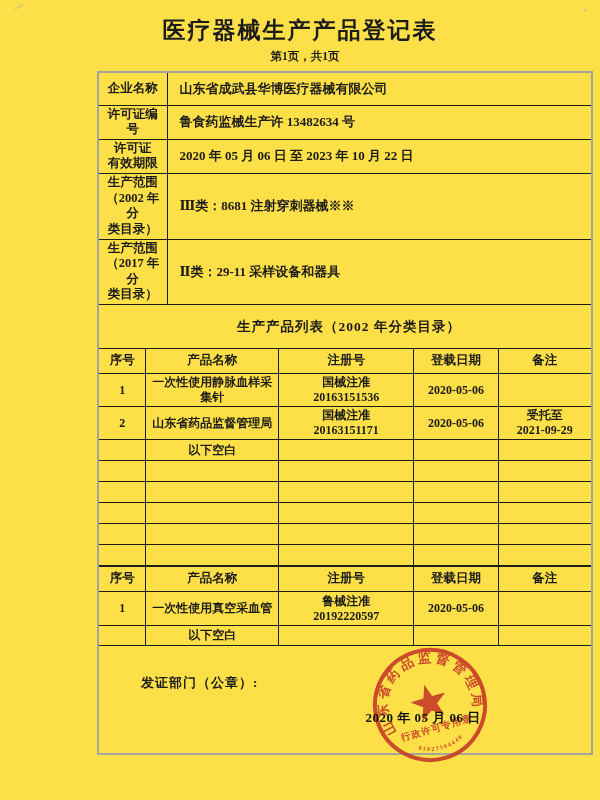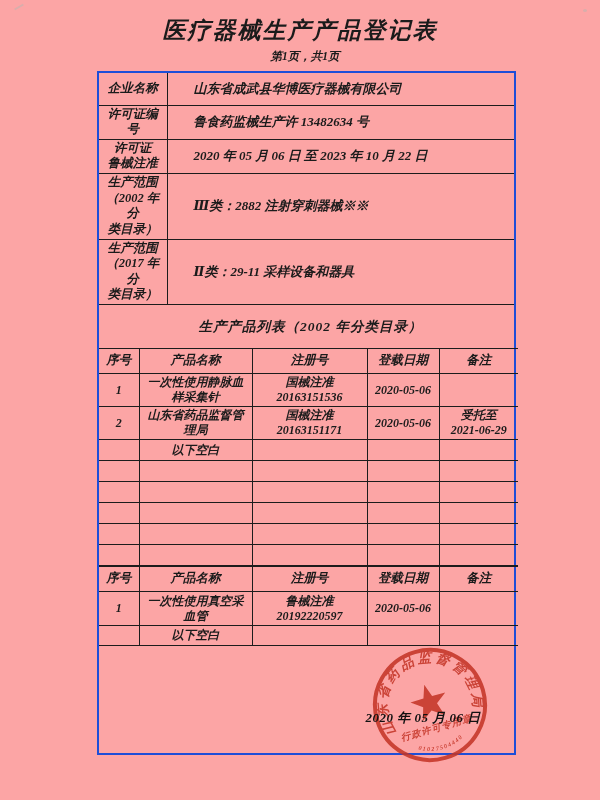--- a/index.html
+++ b/index.html
@@ -1,52 +1,52 @@
 <!DOCTYPE html>
 <html><head>
 <meta charset="utf-8">
 <style>
   html,body { margin:0; padding:0; }
   .page {
     position:relative; width:600px; height:800px;
-    background:#fca5a5;
+    background:#fde047;
     font-family:"Liberation Serif","DejaVu Serif",serif;
-    color:#1b1b1b; overflow:hidden;font-style:italic;
+    color:#1b1b1b; overflow:hidden;
   }
   .artifact { position:absolute; background:#b9b6b0; opacity:.55; }
   .art-1 { left:14px; top:6px; width:10px; height:2px; transform:rotate(-30deg); }
   .art-2 { left:583px; top:9px; width:4px; height:3px; border-radius:50%; }
 
   .title {
     position:absolute; top:15px; left:0; width:100%;
     text-align:center; font-size:23px; font-weight:bold; letter-spacing:2px;
   }
   .page-info {
     position:absolute; top:49px; left:97px; width:416px;
     text-align:center; font-size:11.5px; font-weight:bold;
   }
 
   .doc {
-    position:absolute; left:97px; top:71px; width:419px;
-    border:2px solid #1d4ed8; box-sizing:border-box; background:transparent;
+    position:absolute; left:97px; top:71px; width:496px;
+    border:2px solid #a3a3a3; box-sizing:border-box; background:transparent;
   }
   .doc table { width:100%; border-collapse:collapse; table-layout:fixed; }
   .doc td {
     border:1.5px solid #1c1c1c;
     text-align:center; vertical-align:middle;
     font-weight:bold; font-size:12px; line-height:1.25;
     padding:1px 3px; white-space:pre-line; box-sizing:border-box;
     overflow:hidden;
   }
   .doc table tr td:first-child { border-left:none; }
   .doc table tr td:last-child  { border-right:none; }
   .info-table tr:first-child td { border-top:none; }
 
   .info-table .lbl { width:68px; font-size:12.5px; }
-  .info-table .val { text-align:left; padding-left:26px; font-size:13px; }
+  .info-table .val { text-align:left; padding-left:12px; font-size:13px; }
   .ir1 { height:32px; } .ir2 { height:30px;margin-left:32px; } .ir3 { height:34px; }
   .ir4 { height:42px; } .ir5 { height:41px; }
 
   .section-title {
     height:43px; display:flex; align-items:center; justify-content:center;
     font-size:13.5px; font-weight:bold; letter-spacing:1px;padding-left:8px;
   }
 
   .prod-table .hdr td { height:25px; font-size:12.5px;margin-top:31px; }
   .pr    { height:31px; }
@@ -93,28 +93,28 @@
           <tr class="ir1">
         <td class="lbl">企业名称</td>
         <td class="val">山东省成武县华博医疗器械有限公司</td>
       </tr>
       <tr class="ir2">
         <td class="lbl">许可证编号</td>
         <td class="val">鲁食药监械生产许 13482634 号</td>
       </tr>
       <tr class="ir3">
         <td class="lbl">许可证
-鲁械注准</td>
+有效期限</td>
         <td class="val">2020 年 05 月 06 日  至 2023 年 10 月 22 日</td>
       </tr>
       <tr class="ir4">
         <td class="lbl">生产范围
 （2002 年分
 类目录）</td>
-        <td class="val">Ⅲ类：2882 注射穿刺器械※※</td>
+        <td class="val">Ⅲ类：8681 注射穿刺器械※※</td>
       </tr>
       <tr class="ir5">
         <td class="lbl">生产范围
 （2017 年分
 类目录）</td>
         <td class="val">Ⅱ类：29-11 采样设备和器具</td>
       </tr>
     </tbody>
       </table>
 
@@ -144,21 +144,21 @@
         <td>2020-05-06</td>
         <td></td>
       </tr>
       <tr class="pr2">
         <td>2</td>
         <td>山东省药品监督管理局</td>
         <td>国械注准
 20163151171</td>
         <td>2020-05-06</td>
         <td>受托至
-2021-06-29</td>
+2021-09-29</td>
       </tr>
       <tr class="blank-label">
         <td></td>
         <td>以下空白</td>
         <td></td>
         <td></td>
         <td></td>
       </tr>
       <tr class="empty-row">
             <td></td>
@@ -227,20 +227,21 @@
         <td></td>
         <td>以下空白</td>
         <td></td>
         <td></td>
         <td></td>
       </tr>
     </tbody>
       </table>
 
     <div class="footer">
+      <span class="issuer">发证部门（公章）:</span>
 
       <svg class="seal" viewBox="0 0 150 150" aria-hidden="true">
         <defs>
           <path id="arcTop" d="M 39.8,99.5 A 43,43 0 1 1 110.2,99.5" fill="none"></path>
           <path id="arcBot" d="M 29,75 A 46,46 0 0 0 121,75" fill="none"></path>
         </defs>
         <circle cx="75" cy="75" r="55" fill="none" stroke="#c43527" stroke-width="4"></circle>
         <polygon points="75,54 79.5,66.9 93.1,67.1 82.2,75.3 86.2,88.4 75,80.6 63.8,88.4 67.8,75.3 56.9,67.1 70.5,66.9" fill="#c43527"></polygon>
         <text class="ring" fill="#c43527">
           <textPath href="#arcTop" startOffset="50%" text-anchor="middle">山东省药品监督管理局</textPath>

